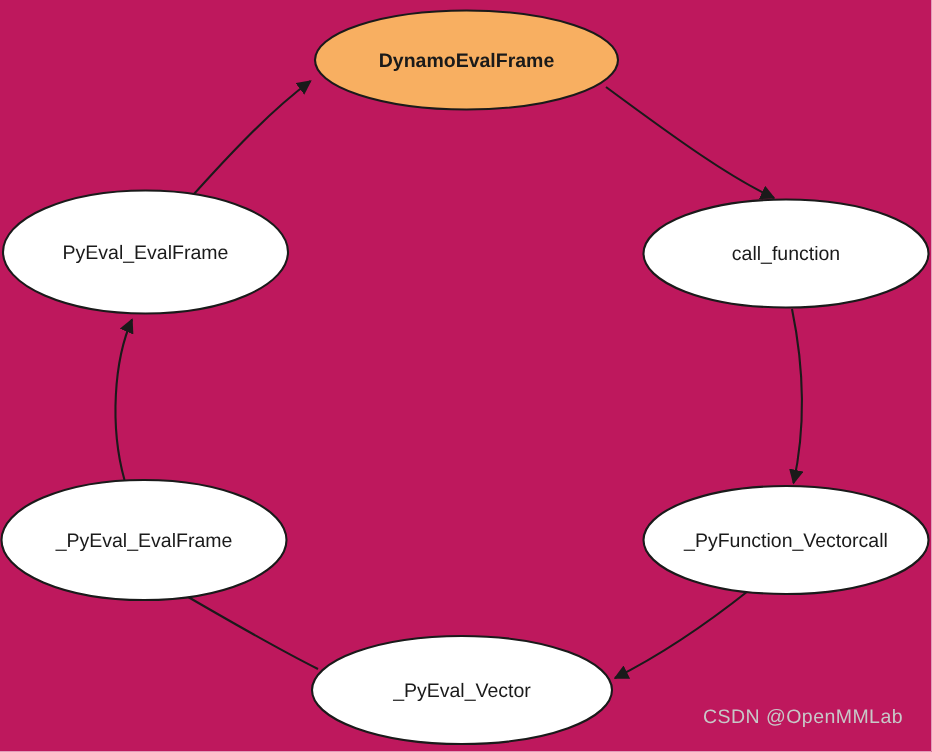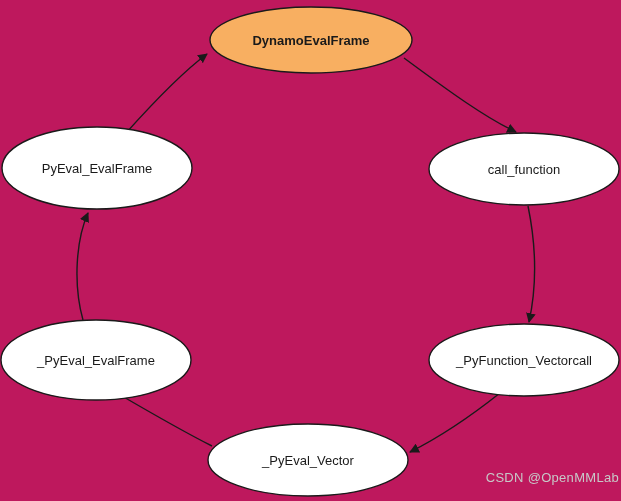--- a/index.html
+++ b/index.html
@@ -45,21 +45,21 @@
   .node-label.bold {
     font-weight: bold;
   }
   .edge-path {
     fill: none;
     stroke: #1a1a1a;
     stroke-width: 1.4;
   }
   .watermark-text {
     position: absolute;
-    right: 2px;
+    right: 19px;
     bottom: 16px;
     font-family: "Liberation Sans", sans-serif;
     font-size: 13px;
     color: #c8c8c8;
     letter-spacing: 0.3px;
     white-space: nowrap;
     user-select: none;
   }
 </style>
 </head>

